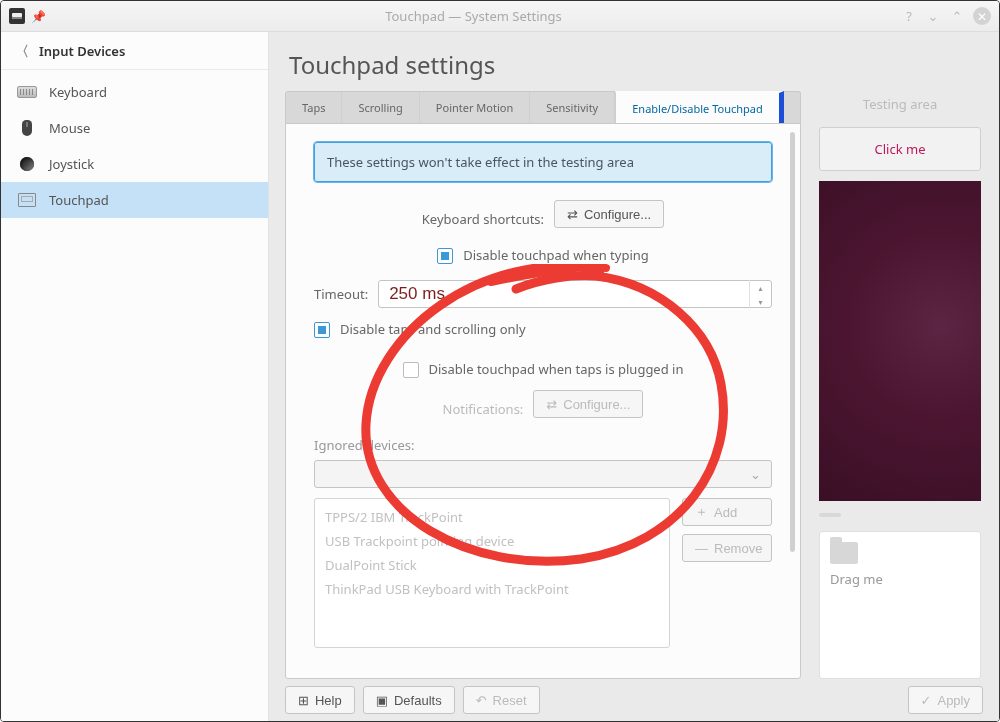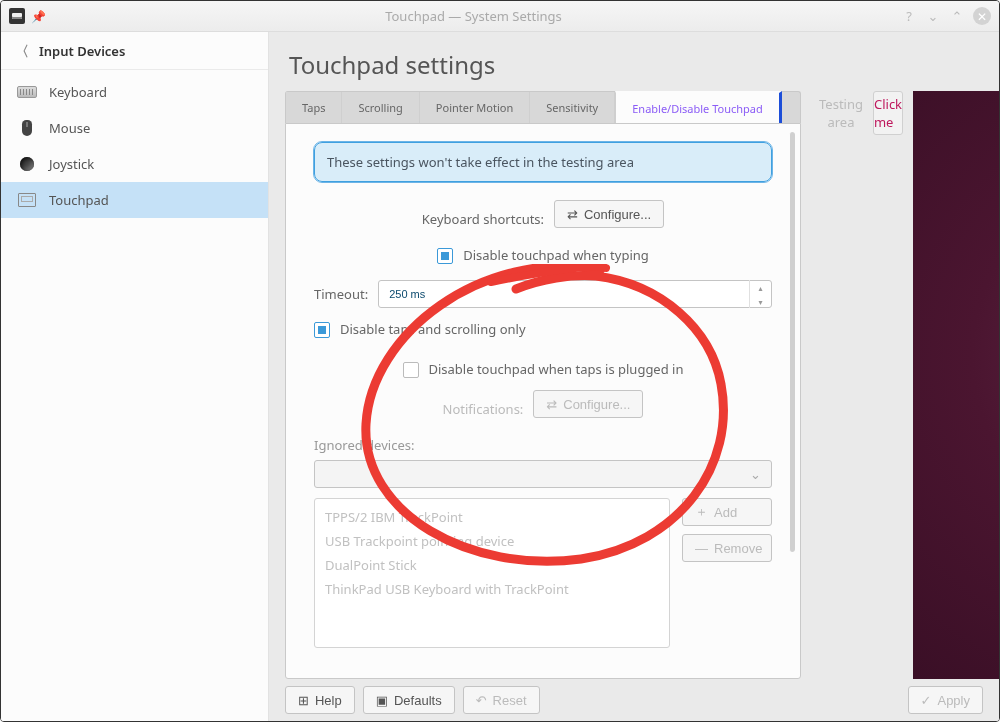--- a/index.html
+++ b/index.html
@@ -105,46 +105,46 @@
   }
   .tab {
     padding: 0 16px;
     display:flex; align-items:center;
     color:#666; font-size:11px;
     border-right:1px solid #cfcfcf;
     background:#d8d8d8;
   }
   .tab:last-child{ border-right:none; }
   .tab.active {
-    background:#fcfcfc; color:#8b5cf6;
+    background:#fcfcfc; color:#0369a1;
     border-top:2px solid #fcfcfc;
     margin-top:-1px;
     border-left:1px solid #cfcfcf;
-    border-right:3px solid #1d4ed8;
+    border-right:5px solid #1d4ed8;
   }
   .tab-panel {
     flex:1; background:#fcfcfc;
     border:1px solid #c9c9c9; border-radius:0 0 3px 3px;
     position:relative;
     min-height:0;
     display:flex;
   }
   .panel-scroll{
     flex:1; overflow:hidden;
     padding: 18px 28px 18px 28px;
     position:relative;
   }
   .panel-scrollbar{
     width:6px; background:#d0d0d0; border-left:1px solid #fcfcfc;
     position:absolute; right:5px; top:8px; height:420px; border-radius:3px;
   }
 
   .infobox {
     background:#d9edf9; border:1px solid #3fa0e0;
-    border-radius:8px;
+    border-radius:3px;
     padding:10px 12px; color:#4a5560; font-size:13px;
     outline:1px solid #6db4e6;
   }
 
   .form-row { display:flex; align-items:flex-end; gap:10px; margin-top:18px; }
   .form-row.center{ justify-content:center; }
   .label{ color:#666; }
 
   .btn {
     background:#f6f6f6; border:1px solid #c4c4c4; border-radius:3px;
@@ -165,21 +165,21 @@
   .checkbox.unchecked{ border-color:#bbb; }
 
   .timeout-row{ display:flex; align-items:center; gap:10px; margin-top:16px;}
   .spin {
     flex:1; display:flex; align-items:center;
     border:1px solid #c4c4c4; border-radius:3px; height:28px;
     background:#fff;
   }
   .spin input{
     flex:1; border:none; outline:none; padding:0 10px;
-    font-size:11px; color:#0c4a6e; background:transparent;
+    font-size:17px; color:#7f1d1d; background:transparent;
   }
   .spin .arrows{
     width:22px; display:flex; flex-direction:column;
     border-left:1px solid #e0e0e0;
   }
   .spin .arrows div{ height:14px; display:flex; align-items:center; justify-content:center; font-size:8px; color:#999;}
 
   .sec-label{ color:#999; margin-top:18px; font-size:13px;}
   .combo{
     margin-top:6px;
@@ -192,21 +192,21 @@
     flex:1; border:1px solid #d4d4d4; border-radius:3px;
     background:#fff; padding:6px 10px;
     min-height:150px; color:#c1c1c1; font-size:13px;
   }
   .ignored-list div{ padding:3px 0;}
   .list-btns{ width:90px; display:flex; flex-direction:column; gap:8px;}
   .list-btns .btn{ width:100%; justify-content:flex-start; color:#bbb; }
 
   
   .stage-right{
-    width:162px; display:flex; flex-direction:row; gap:10px;
+    width:162px; display:flex; flex-direction:column; gap:10px;
     padding-top:0;
   }
   .testing-label{ text-align:center; color:#bbb; padding:4px 0;}
   .click-btn{
     background:#f2f2f2; border:1px solid #d0d0d0; border-radius:3px;
     height:44px; display:flex; align-items:center; justify-content:center;
     color:#be185d;
   }
   .wallpaper{
     flex:0 0 320px;

